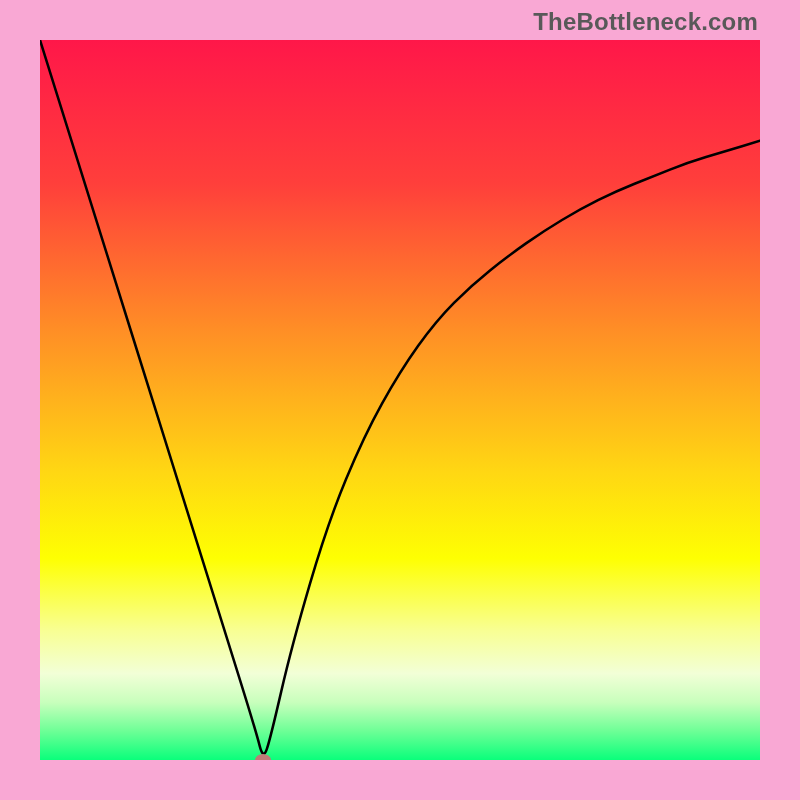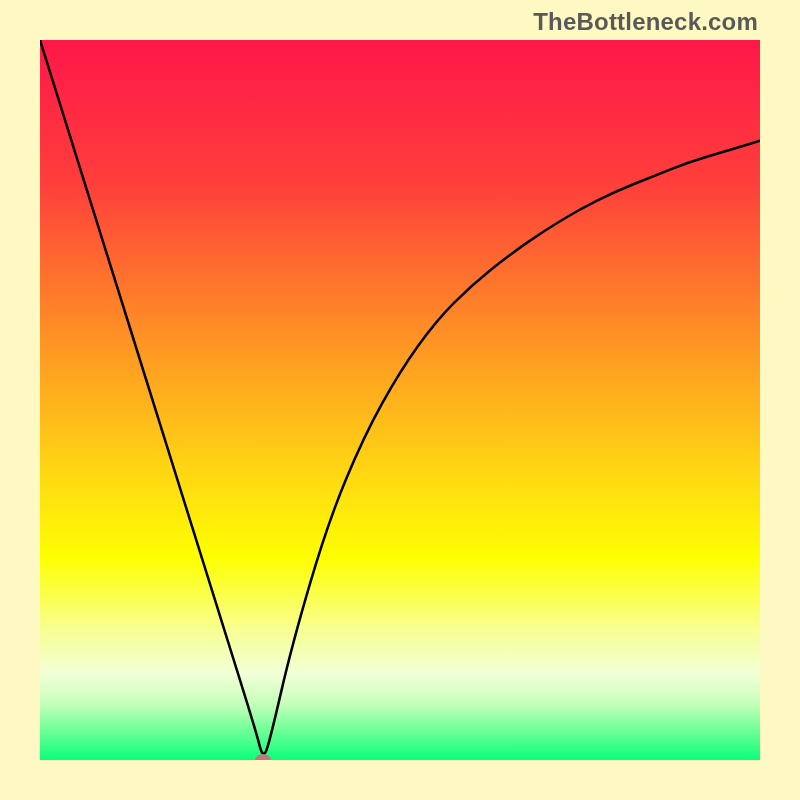--- a/index.html
+++ b/index.html
@@ -7,21 +7,21 @@
     padding: 0;
     width: 800px;
     height: 800px;
     overflow: hidden;
     background: #000;
     font-family: Arial, Helvetica, sans-serif;
   }
   .outer {
     width: 800px;
     height: 800px;
-    background: #fef9c3;
+    background: #f9a8d4;
     box-sizing: border-box;
     position: relative;
   }
   .plot-area {
     position: absolute;
     left: 40px;
     top: 40px;
     width: 720px;
     height: 720px;
     overflow: hidden;

